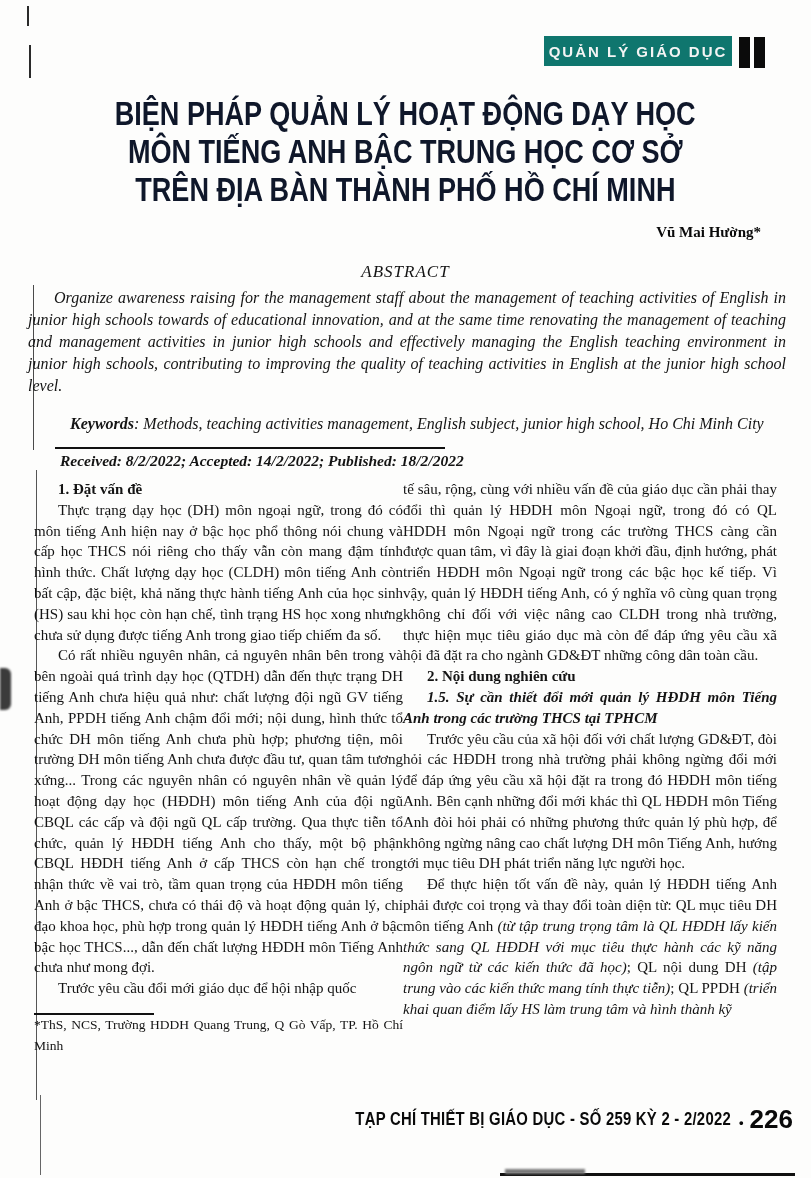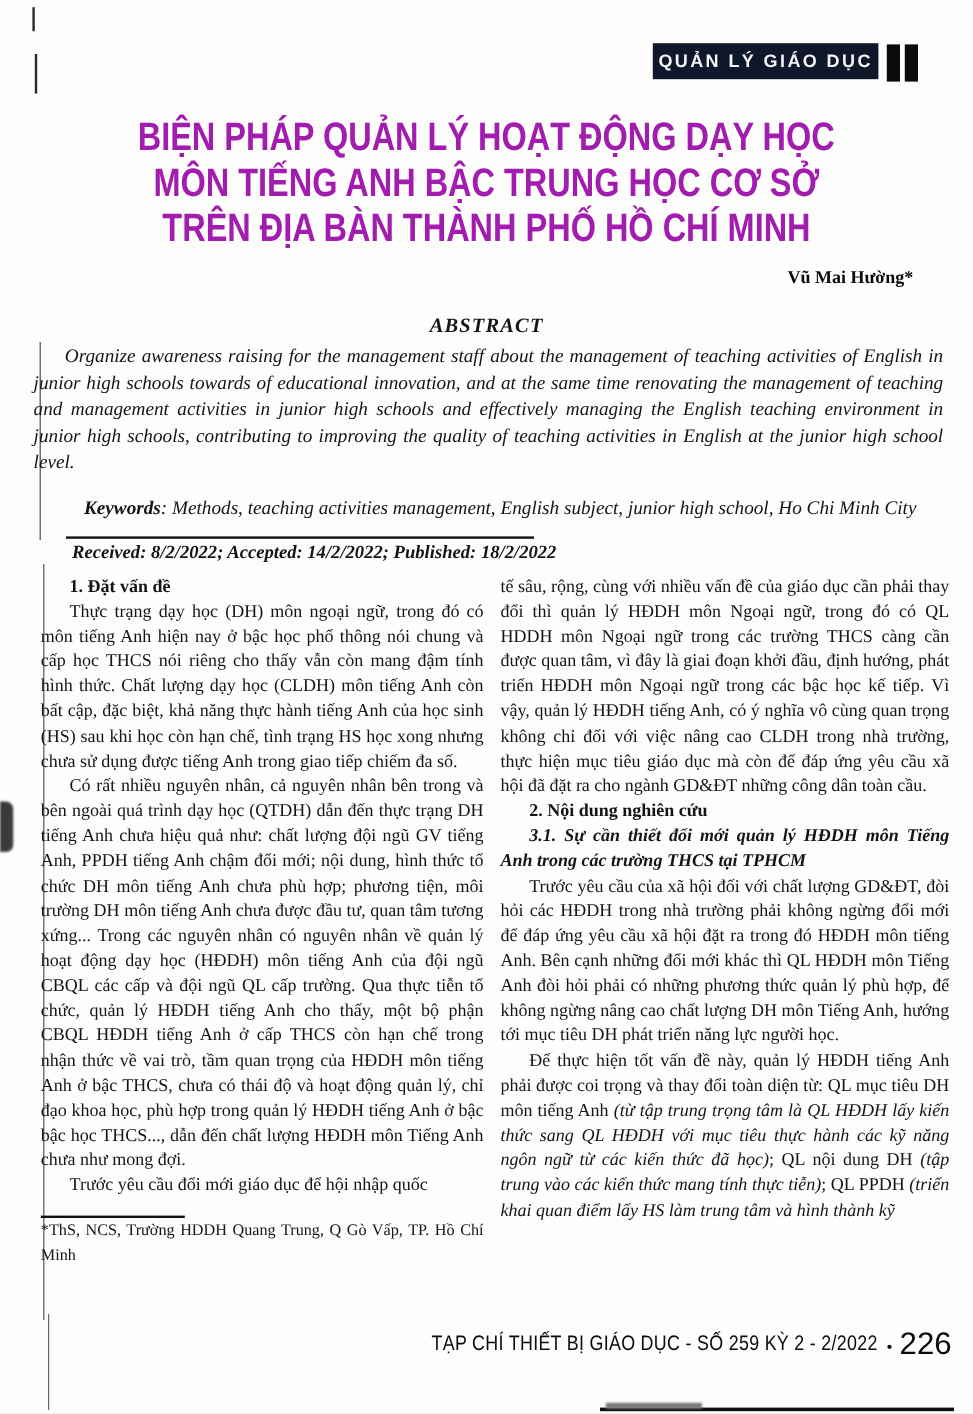--- a/index.html
+++ b/index.html
@@ -8,81 +8,81 @@
     width:811px;height:1178px;
     margin:0 auto;
     background:#fdfdfc;
     color:#141414;
     overflow:hidden;
     font-family:"Liberation Serif","DejaVu Serif",serif;
   }
   
   .badge{
     position:absolute;left:544px;top:36px;width:188px;height:30px;
-    background:#0f172a;color:#f4f4f4;
+    background:#0f766e;color:#f4f4f4;
     display:flex;align-items:center;justify-content:center;
     font-family:"Liberation Sans","DejaVu Sans",sans-serif;
     font-weight:bold;font-size:15px;letter-spacing:2px;
   }
   .bar{position:absolute;top:37px;width:11px;height:31px;background:#0b0b0b;}
   .bar1{left:739px;}
   .bar2{left:754px;}
   
   .title{
     position:absolute;left:0;right:0;top:95px;text-align:center;
     font-family:"Liberation Sans","DejaVu Sans",sans-serif;
-    font-weight:bold;font-size:33px;line-height:38px;color:#a21caf;
+    font-weight:bold;font-size:33px;line-height:38px;color:#0f172a;
   }
   .title .tline{display:inline-block;transform:scaleX(0.82);transform-origin:center;white-space:nowrap;}
   
   .author{
     position:absolute;right:50px;top:224px;
     font-family:Liberation Serif, serif;
     font-weight:bold;font-size:15px;color:#0a0a0a;
   }
   
   .abs-head{
     position:absolute;left:0;right:0;top:262px;text-align:center;
-    font-weight:bold;font-style:italic;font-size:17px;letter-spacing:1px;
+    font-weight:normal;font-style:italic;font-size:17px;letter-spacing:1px;
   }
   .abs-body{
     position:absolute;left:28px;top:287px;width:758px;
     font-style:italic;font-size:16px;line-height:22px;text-align:justify;
     text-indent:26px;margin:0;
   }
   .keywords{
     position:absolute;left:28px;top:397px;width:758px;
     font-style:italic;font-size:16px;line-height:22px;text-align:justify;
     text-indent:26px;margin:16px;
   }
   .abs-rule{position:absolute;left:55px;top:447px;width:390px;height:2px;background:#111;}
   .dates{
     position:absolute;left:60px;top:452px;
     font-weight:bold;font-style:italic;font-size:15.5px;text-align:center;
   }
   
   .cols{
     position:absolute;left:34px;top:479px;width:757px;
-    display:flex;gap:14px;
+    display:flex;
     font-size:15px;line-height:20.8px;text-align:justify;
   }
   .col-left{width:369px;}
   .col-right{width:374px;}
   .cols p{margin:0;text-indent:24px;}
   .cols p.noindent{text-indent:0;}
   .sec-h{font-weight:bold;text-indent:24px;margin:0;}
   .sec-h-italic{font-weight:bold;font-style:italic;text-indent:24px;margin:0;}
   .footnote-rule{width:120px;height:2px;background:#111;margin-top:14px;}
   .footnote{font-size:13.5px;margin-top:4px;text-indent:0 !important;}
   
   .footer{
     position:absolute;right:18px;top:1106px;
     display:flex;align-items:center;
     font-family:"Liberation Sans","DejaVu Sans",sans-serif;
-    font-weight:normal;color:#0a0a0a;white-space:nowrap;
+    font-weight:bold;color:#0a0a0a;white-space:nowrap;
   }
   .footer .journal{display:inline-block;font-size:17.5px;transform:scaleX(0.85);transform-origin:right center;letter-spacing:0.3px;}
   .footer .dot{font-size:13px;margin:6px 6px 0 8px;}
   .footer .pagenum{font-size:26px;line-height:26px;}
   
   .artifact{position:absolute;background:#2a2a2a;}
   .tick1{left:27px;top:6px;width:2px;height:20px;}
   .tick2{left:29px;top:45px;width:2px;height:33px;}
   .vline-abs{left:33px;top:285px;width:1px;height:165px;background:#4a4a4a;}
   .vline-col{left:36px;top:470px;width:1px;height:630px;background:#555;}
@@ -130,21 +130,21 @@
       <p class="sec-h">1. Đặt vấn đề</p>
       <p>Thực trạng dạy học (DH) môn ngoại ngữ, trong đó có môn tiếng Anh hiện nay ở bậc học phổ thông nói chung và cấp học THCS nói riêng cho thấy vẫn còn mang đậm tính hình thức. Chất lượng dạy học (CLDH) môn tiếng Anh còn bất cập, đặc biệt, khả năng thực hành tiếng Anh của học sinh (HS) sau khi học còn hạn chế, tình trạng HS học xong nhưng chưa sử dụng được tiếng Anh trong giao tiếp chiếm đa số.</p>
       <p>Có rất nhiều nguyên nhân, cả nguyên nhân bên trong và bên ngoài quá trình dạy học (QTDH) dẫn đến thực trạng DH tiếng Anh chưa hiệu quả như: chất lượng đội ngũ GV tiếng Anh, PPDH tiếng Anh chậm đổi mới; nội dung, hình thức tổ chức DH môn tiếng Anh chưa phù hợp; phương tiện, môi trường DH môn tiếng Anh chưa được đầu tư, quan tâm tương xứng... Trong các nguyên nhân có nguyên nhân về quản lý hoạt động dạy học (HĐDH) môn tiếng Anh của đội ngũ CBQL các cấp và đội ngũ QL cấp trường. Qua thực tiễn tổ chức, quản lý HĐDH tiếng Anh cho thấy, một bộ phận CBQL HĐDH tiếng Anh ở cấp THCS còn hạn chế trong nhận thức về vai trò, tầm quan trọng của HĐDH môn tiếng Anh ở bậc THCS, chưa có thái độ và hoạt động quản lý, chỉ đạo khoa học, phù hợp trong quản lý HĐDH tiếng Anh ở bậc bậc học THCS..., dẫn đến chất lượng HĐDH môn Tiếng Anh chưa như mong đợi.</p>
       <p>Trước yêu cầu đổi mới giáo dục để hội nhập quốc</p>
       <div class="footnote-rule"></div>
       <p class="footnote noindent">*ThS, NCS, Trường HDDH Quang Trung, Q Gò Vấp, TP. Hồ Chí Minh</p>
     </div>
     <div class="col-right">
       <p class="noindent">tế sâu, rộng, cùng với nhiều vấn đề của giáo dục cần phải thay đổi thì quản lý HĐDH môn Ngoại ngữ, trong đó có QL HDDH môn Ngoại ngữ trong các trường THCS càng cần được quan tâm, vì đây là giai đoạn khởi đầu, định hướng, phát triển HĐDH môn Ngoại ngữ trong các bậc học kế tiếp. Vì vậy, quản lý HĐDH tiếng Anh, có ý nghĩa vô cùng quan trọng không chỉ đối với việc nâng cao CLDH trong nhà trường, thực hiện mục tiêu giáo dục mà còn để đáp ứng yêu cầu xã hội đã đặt ra cho ngành GD&amp;ĐT những công dân toàn cầu.</p>
       <p class="sec-h">2. Nội dung nghiên cứu</p>
-      <p class="sec-h-italic">3.1. Sự cần thiết đổi mới quản lý HĐDH môn Tiếng Anh trong các trường THCS tại TPHCM</p>
+      <p class="sec-h-italic">1.5. Sự cần thiết đổi mới quản lý HĐDH môn Tiếng Anh trong các trường THCS tại TPHCM</p>
       <p>Trước yêu cầu của xã hội đối với chất lượng GD&amp;ĐT, đòi hỏi các HĐDH trong nhà trường phải không ngừng đổi mới để đáp ứng yêu cầu xã hội đặt ra trong đó HĐDH môn tiếng Anh. Bên cạnh những đổi mới khác thì QL HĐDH môn Tiếng Anh đòi hỏi phải có những phương thức quản lý phù hợp, để không ngừng nâng cao chất lượng DH môn Tiếng Anh, hướng tới mục tiêu DH phát triển năng lực người học.</p>
       <p><span>Để thực hiện tốt vấn đề này, quản lý HĐDH tiếng Anh phải được coi trọng và thay đổi toàn diện từ: QL mục tiêu DH môn tiếng Anh </span><i>(từ tập trung trọng tâm là QL HĐDH lấy kiến thức sang QL HĐDH với mục tiêu thực hành các kỹ năng ngôn ngữ từ các kiến thức đã học)</i><span>; QL nội dung DH </span><i>(tập trung vào các kiến thức mang tính thực tiễn)</i><span>; QL PPDH </span><i>(triển khai quan điểm lấy HS làm trung tâm và hình thành kỹ</i></p>
     </div>
   </div>
 
   <div class="footer">
     <span class="journal">TẠP CHÍ THIẾT BỊ GIÁO DỤC - SỐ 259 KỲ 2 - 2/2022</span>
     <span class="dot">•</span>
     <span class="pagenum">226</span>
   </div>

